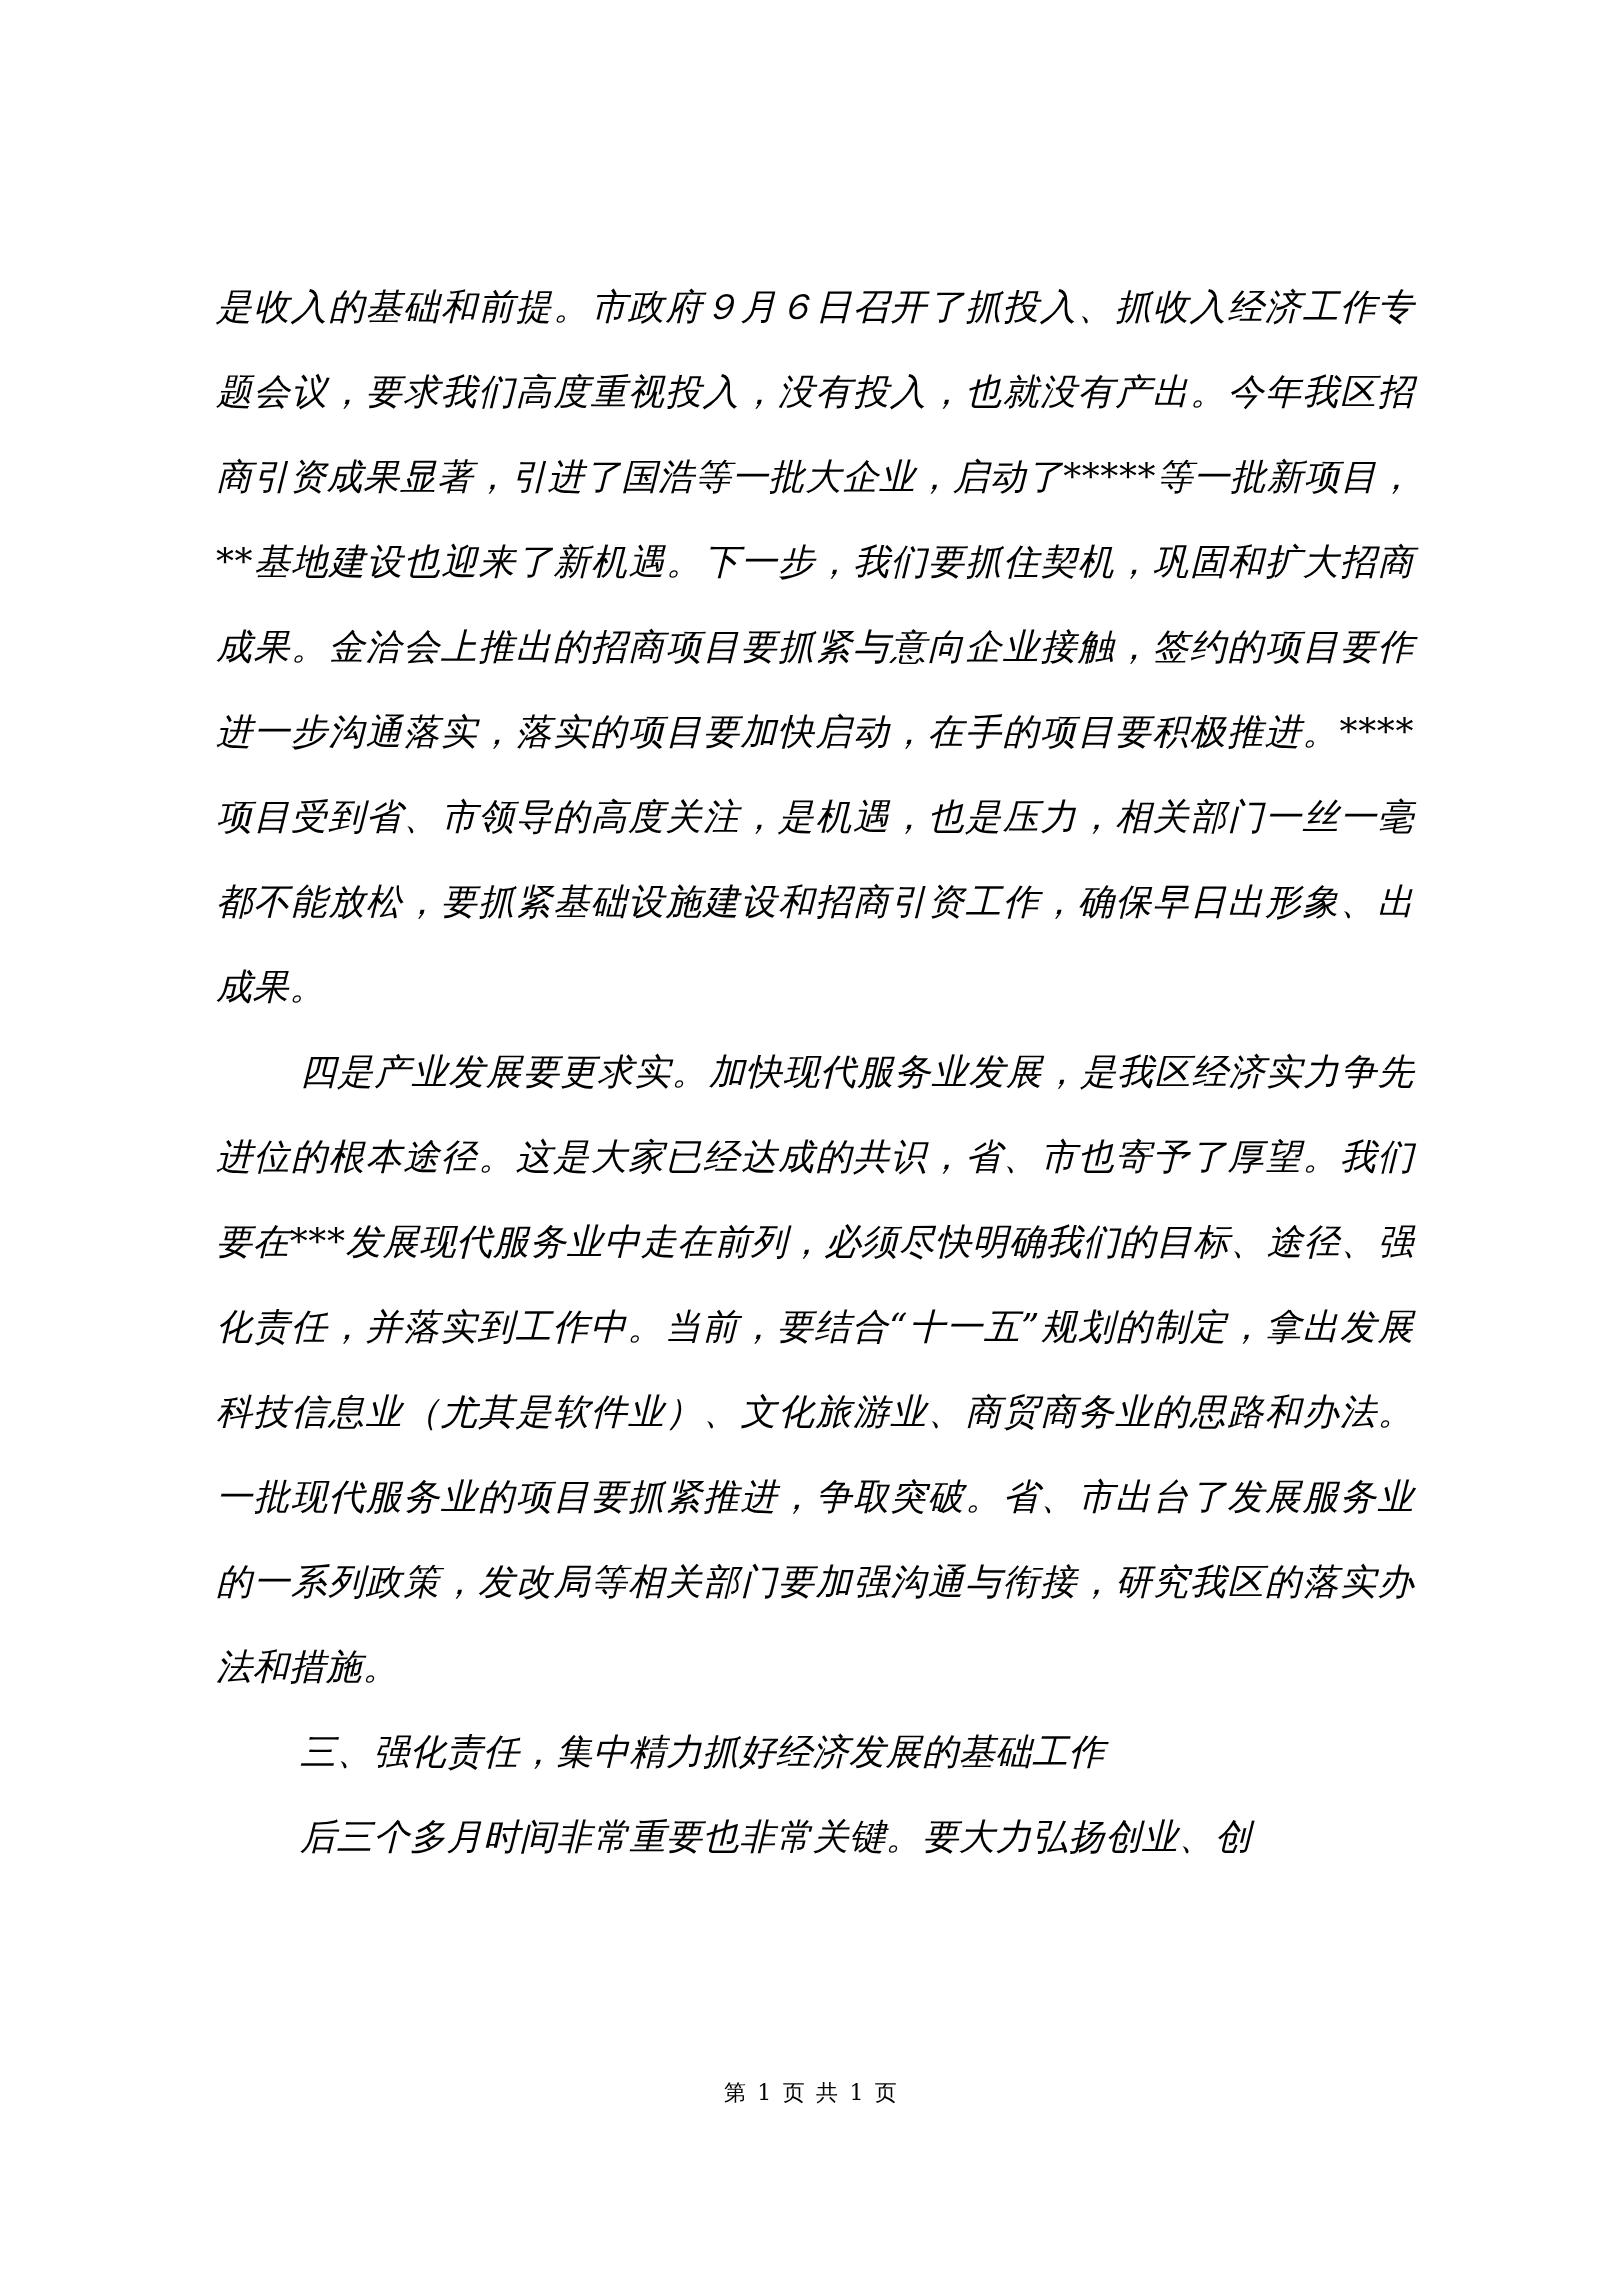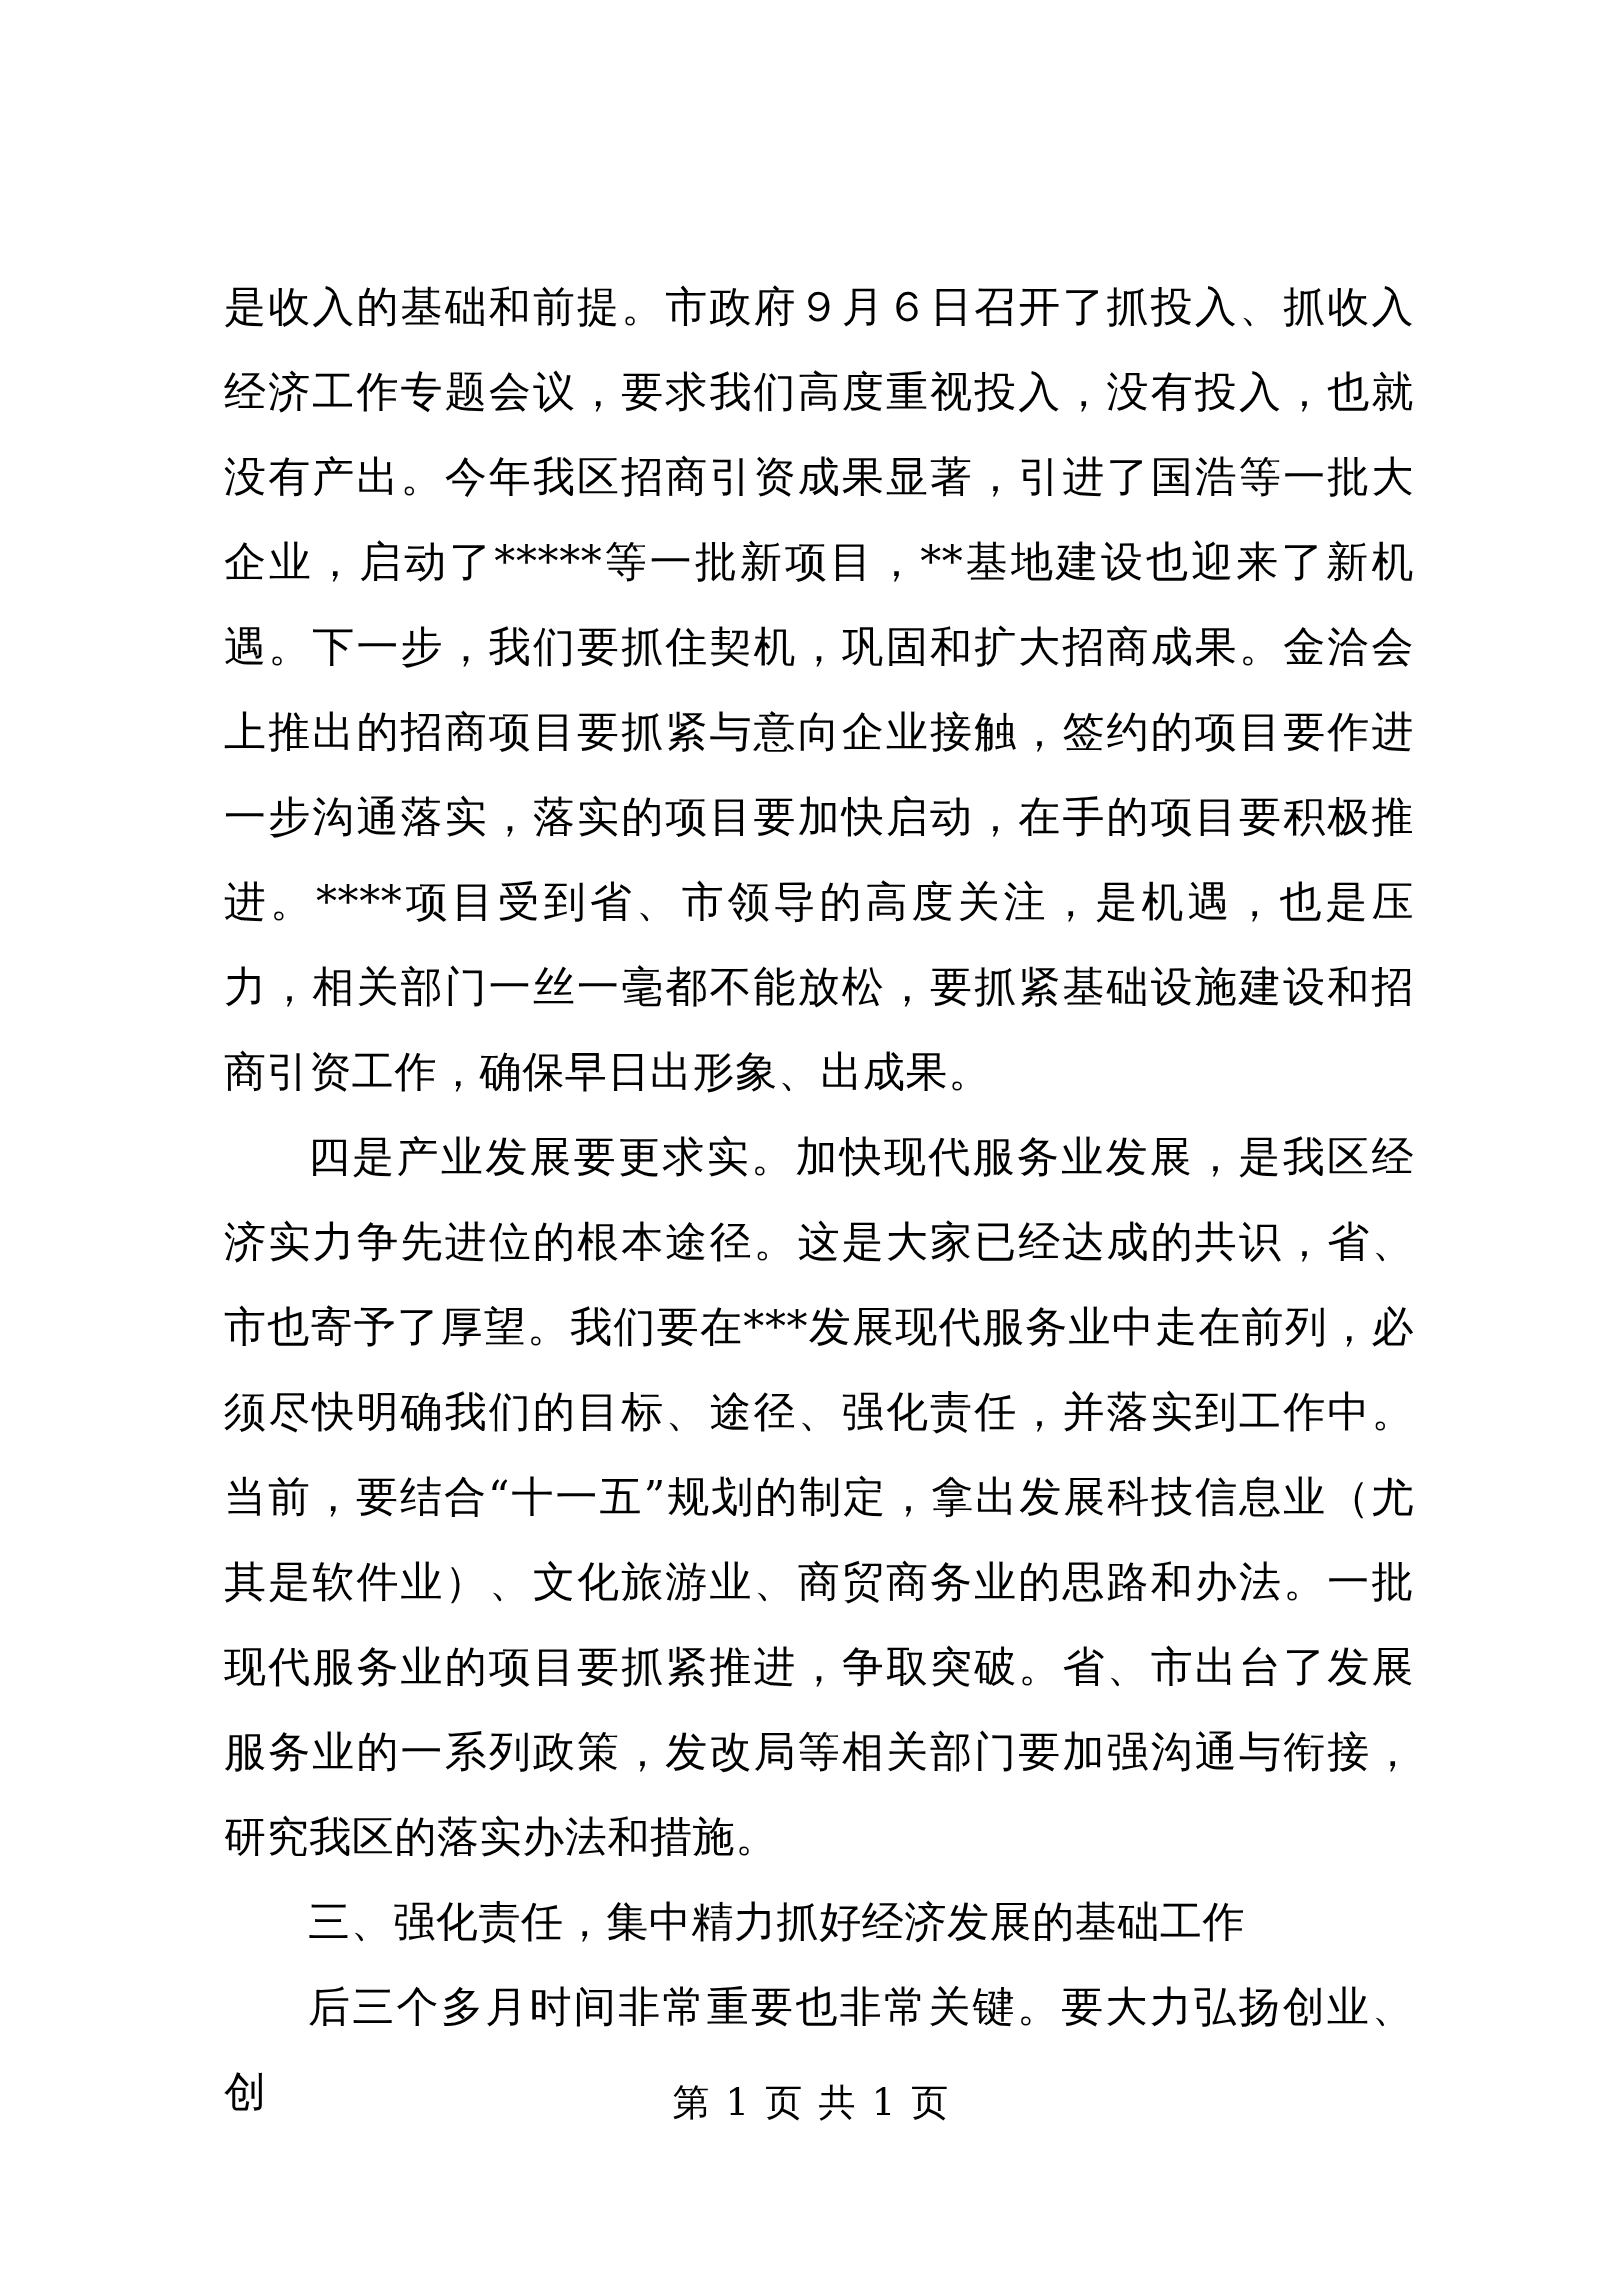--- a/index.html
+++ b/index.html
@@ -18,39 +18,40 @@
     box-sizing: border-box;
     overflow: hidden;
   }
   .content {
     position: absolute;
     left: 208px;
     top: 264px;
     width: 1206px;
   }
   .para {
-    font-size: 42px;
+    font-size: 36px;
     line-height: 85px;
     color: #000000;
     text-align: justify;
     text-justify: inter-ideograph;
     letter-spacing: 0.6px;
-    margin: 0 0 0 16px;
+    margin: 0 0 0 8px;
     font-family: "DejaVu Serif", "Liberation Serif", serif;
+    font-style: italic;
   }
   .indent {
     text-indent: 84px;
   }
   .footer {
     position: absolute;
     left: 0;
     right: 0;
     top: 2078px;
     text-align: center;
-    font-size: 37px;
+    font-size: 22px;
     color: #000000;
     letter-spacing: 2.2px;
     font-family: "DejaVu Serif", "Liberation Serif", serif;
   }
 </style>
 </head>
 <body>
 
 <div class="page">
 

